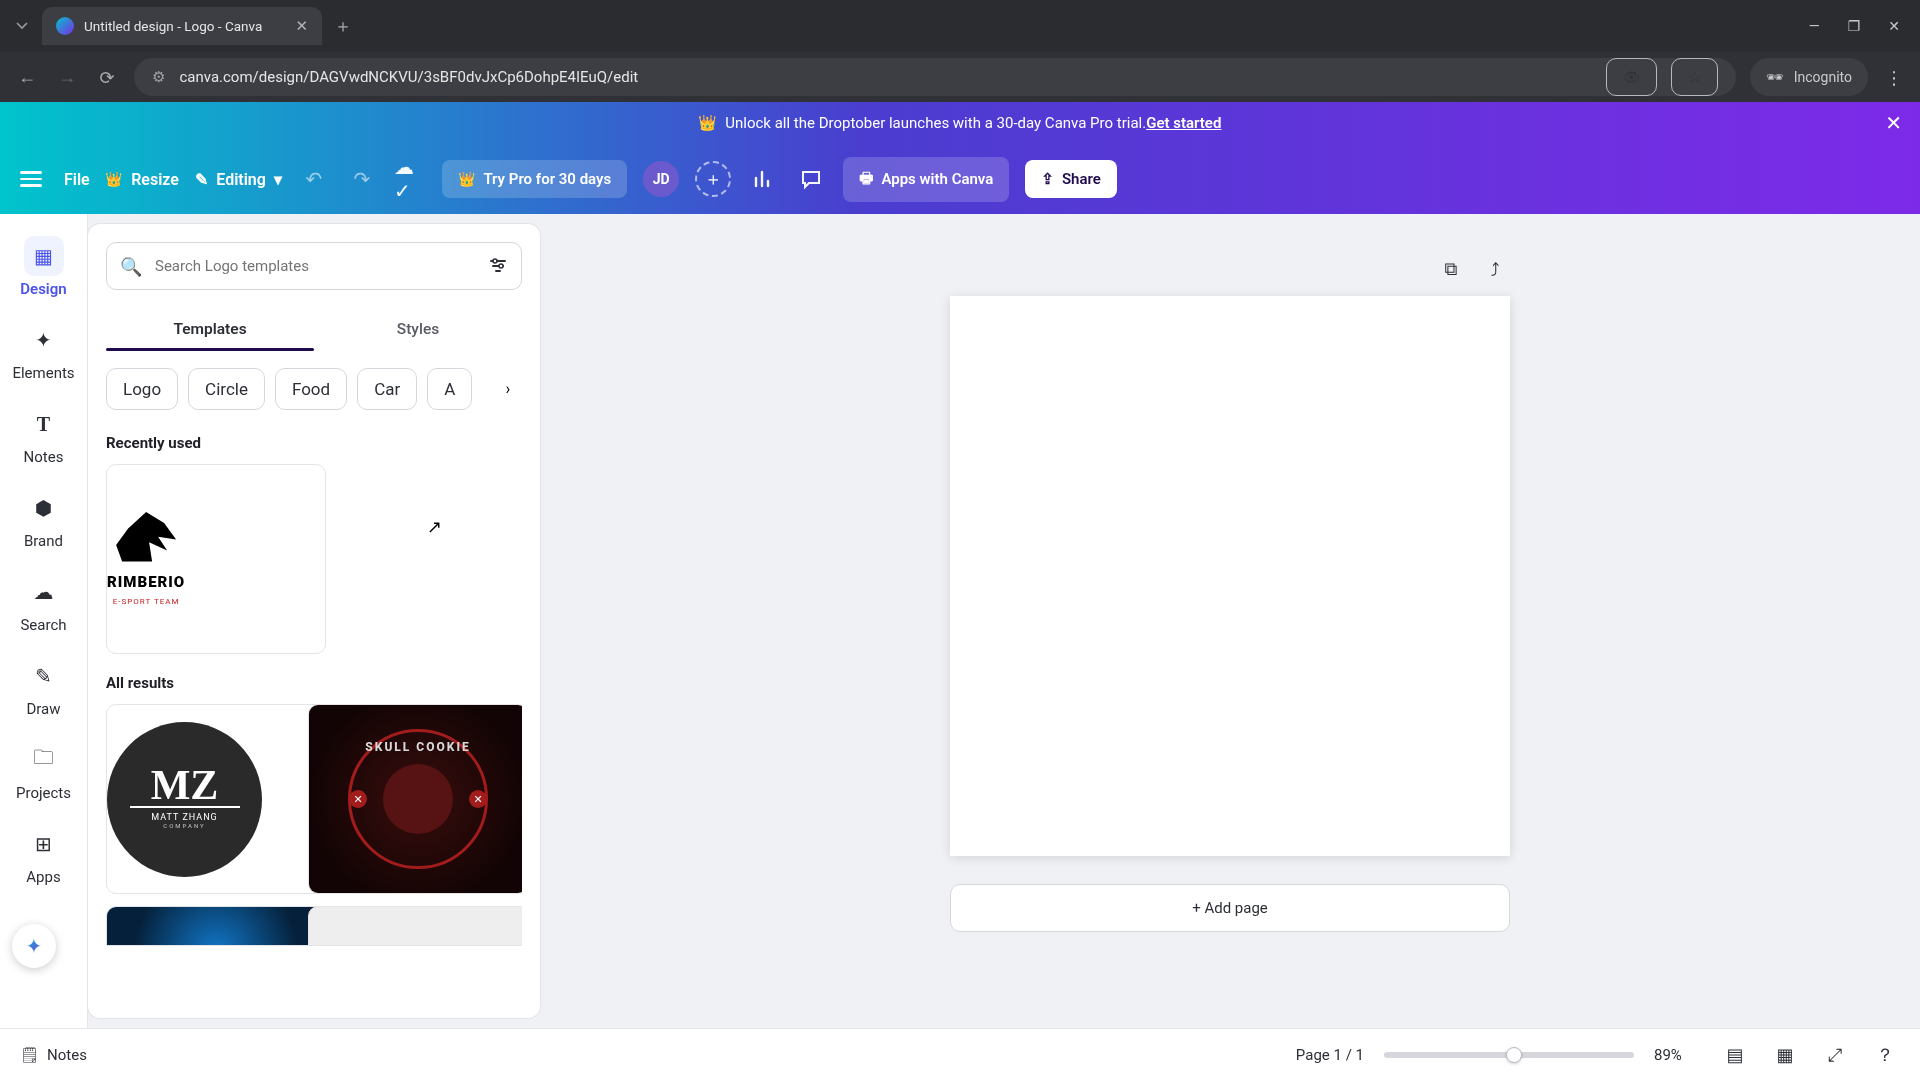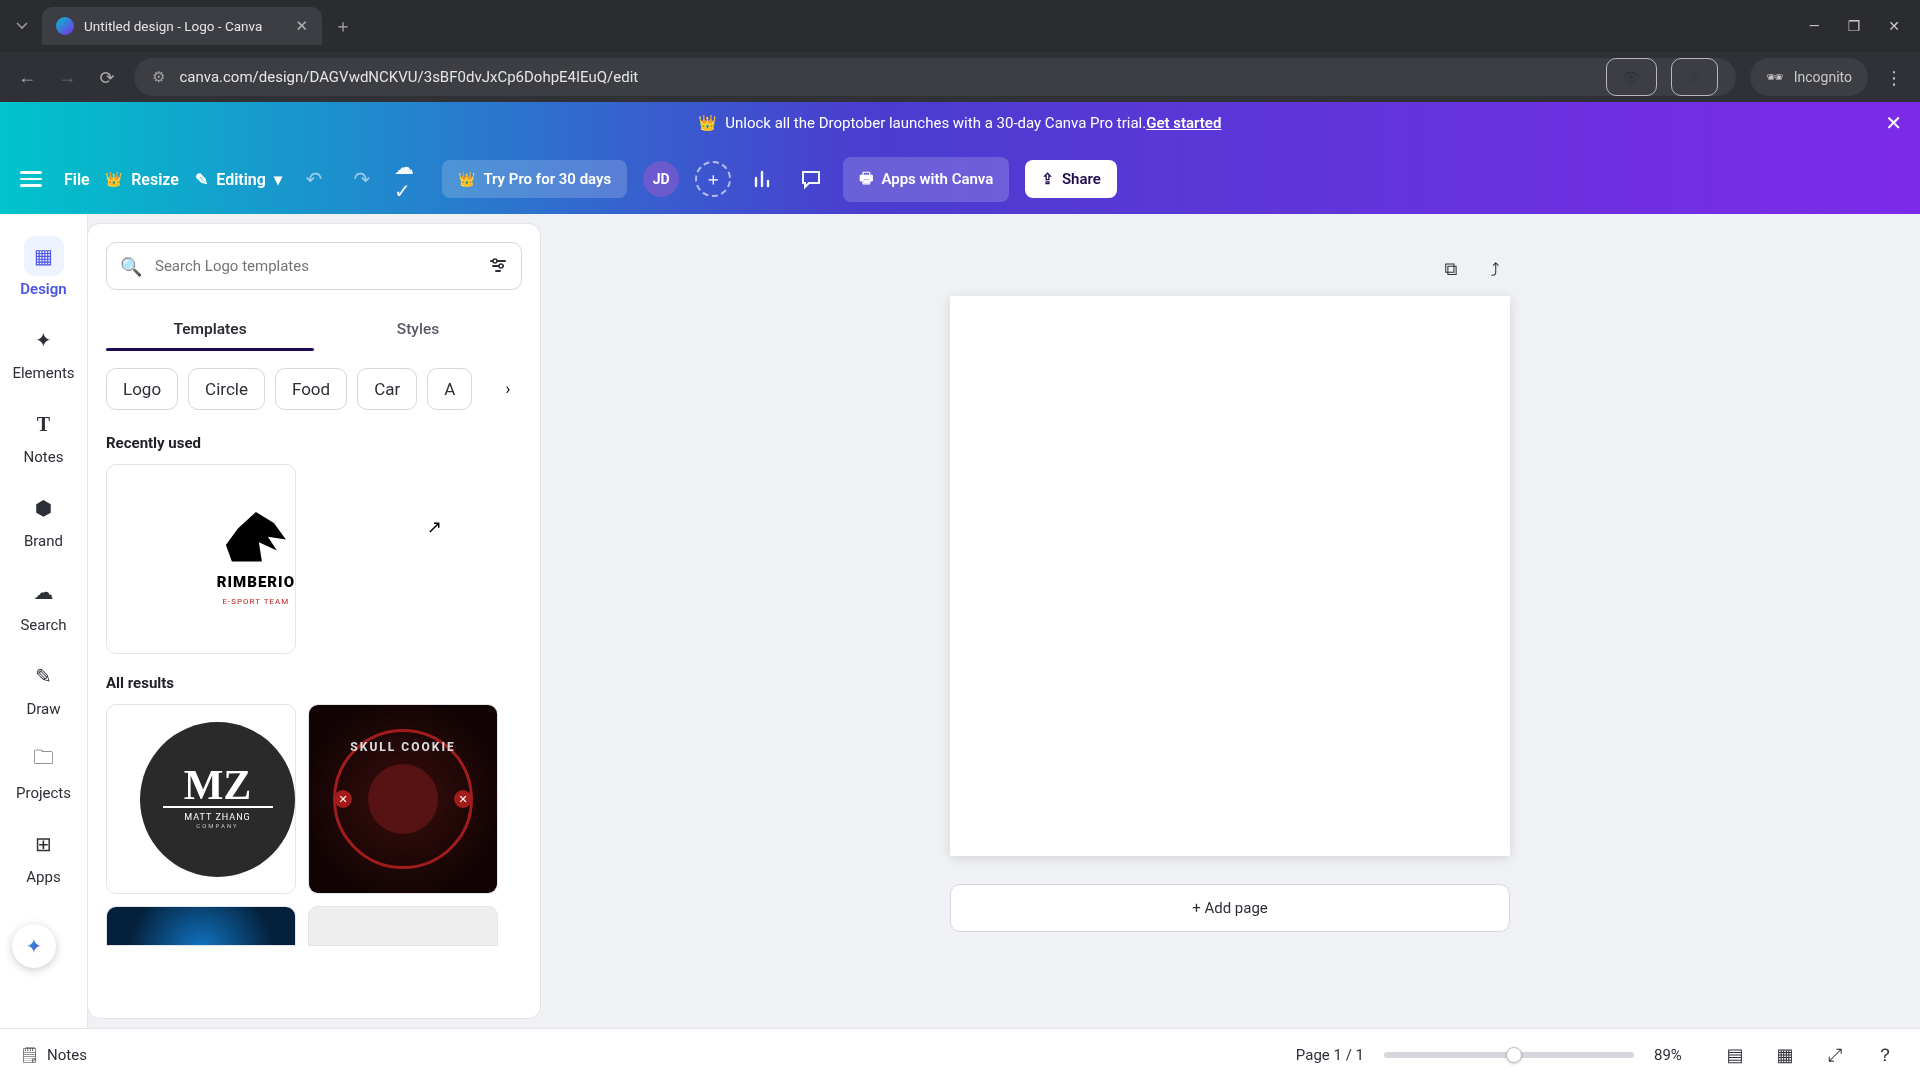--- a/index.html
+++ b/index.html
@@ -72,21 +72,21 @@
   .panel-scroll { flex:1; overflow-y: auto; padding-right: 6px; margin-top: 12px; }
   .panel-scroll::-webkit-scrollbar { width: 10px; }
   .panel-scroll::-webkit-scrollbar-thumb { background: #c9c9cf; border-radius: 6px; }
 
   .chip-row { display: flex; gap: 10px; align-items: center; position: relative; padding: 6px 0 4px 0;}
   .chip { border: 1px solid #d6d6dc; border-radius: 10px; padding: 10px 16px; font-size: 17px; color: #2d2f36; cursor: pointer; white-space: nowrap; }
   .chip-more { position: absolute; right: -6px; top: 50%; transform: translateY(-50%); width: 28px; height: 28px; background: #fff; display: flex; align-items: center; justify-content: center; pointer-events: auto; cursor: pointer; }
 
   .section-label { font-size: 15px; font-weight: 700; color: #1f1f26; margin: 20px 0 12px; }
 
-  .template-card { width: 190px; height: 190px; border: 1px solid #e3e3e8; border-radius: 10px; background: #fff; display:flex; align-items:center; justify-content:flex-end; cursor:pointer; overflow:hidden; }
+  .template-card { width: 220px; height: 190px; border: 1px solid #e3e3e8; border-radius: 10px; background: #fff; display:flex; align-items:center; justify-content:flex-start; cursor:pointer; overflow:hidden; }
   .grid2 { display: grid; grid-template-columns: repeat(2, 190px); gap: 12px; }
 
   
   .logo-rimberio { display:flex; flex-direction:column; align-items:center; gap:6px;}
   .logo-rimberio .bird { width: 60px; height: 55px; background: #000; clip-path: polygon(10% 90%, 0 60%, 20% 30%, 50% 0, 80% 20%, 100% 50%, 70% 45%, 85% 70%, 55% 55%, 60% 90%); }
   .logo-rimberio .name { font-weight: 900; font-size: 15px; letter-spacing: 1px; }
   .logo-rimberio .sub { font-size: 8px; color: #c52020; letter-spacing: 1px; }
 
   .logo-mz { width: 155px; height: 155px; border-radius: 50%; background: #2a2a2a; display:flex; flex-direction:column; align-items:center; justify-content:center; color:#fff;}
   .logo-mz .mz { font-size: 42px; font-weight: 900; font-family: Georgia, serif; line-height: .8;}

